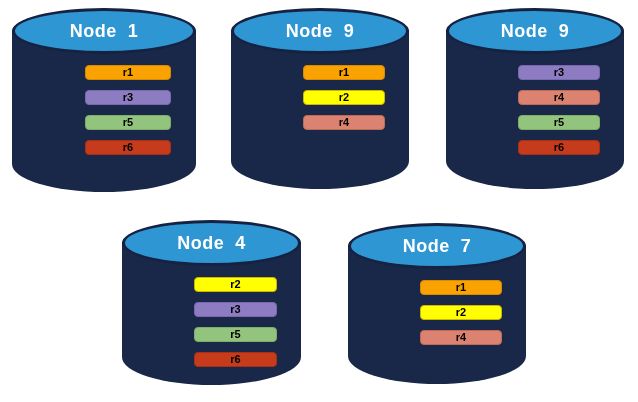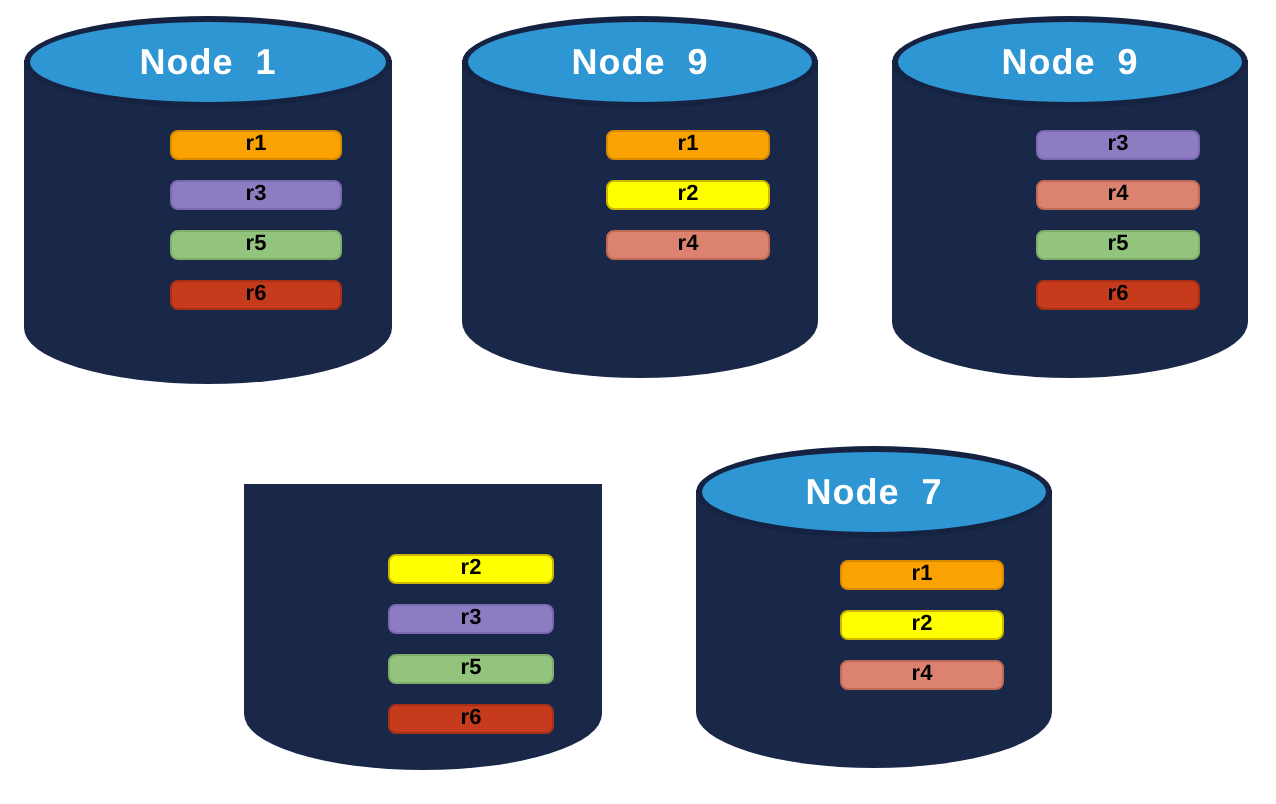--- a/index.html
+++ b/index.html
@@ -118,20 +118,23 @@
   </div>
 
   <div class="cylinder" id="node4">
     <div class="cyl-body"></div>
     <div class="bars">
       <div class="bar" style="background: rgb(255, 255, 0); border-color: rgb(205, 183, 0);">r2</div>
       <div class="bar" style="background: rgb(142, 124, 195); border-color: rgb(122, 104, 176);">r3</div>
       <div class="bar" style="background: rgb(147, 196, 125); border-color: rgb(126, 174, 105);">r5</div>
       <div class="bar" style="background: rgb(199, 59, 29); border-color: rgb(168, 47, 21);">r6</div>
     </div>
+    <div class="cyl-top">
+      <span class="cyl-title">Node  4</span>
+    </div>
   </div>
 
   <div class="cylinder" id="node5">
     <div class="cyl-body"></div>
     <div class="bars">
       <div class="bar" style="background: rgb(249, 162, 1); border-color: rgb(216, 138, 0);">r1</div>
       <div class="bar" style="background: rgb(255, 255, 0); border-color: rgb(205, 183, 0);">r2</div>
       <div class="bar" style="background: rgb(219, 131, 112); border-color: rgb(192, 106, 84);">r4</div>
     </div>
     <div class="cyl-top">

